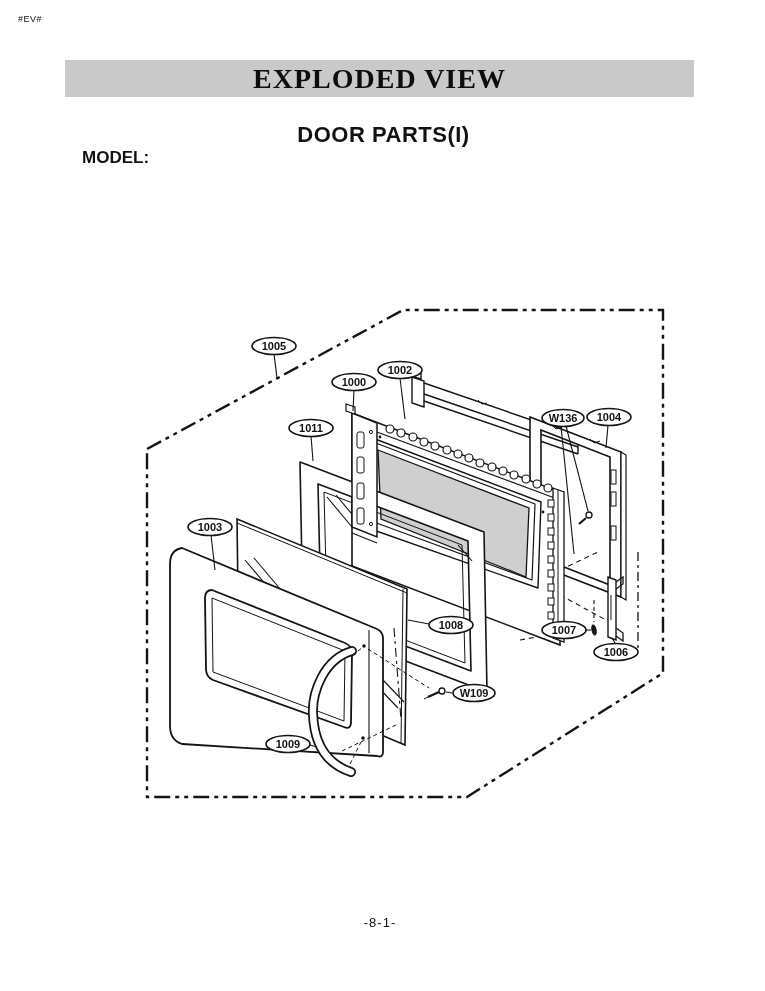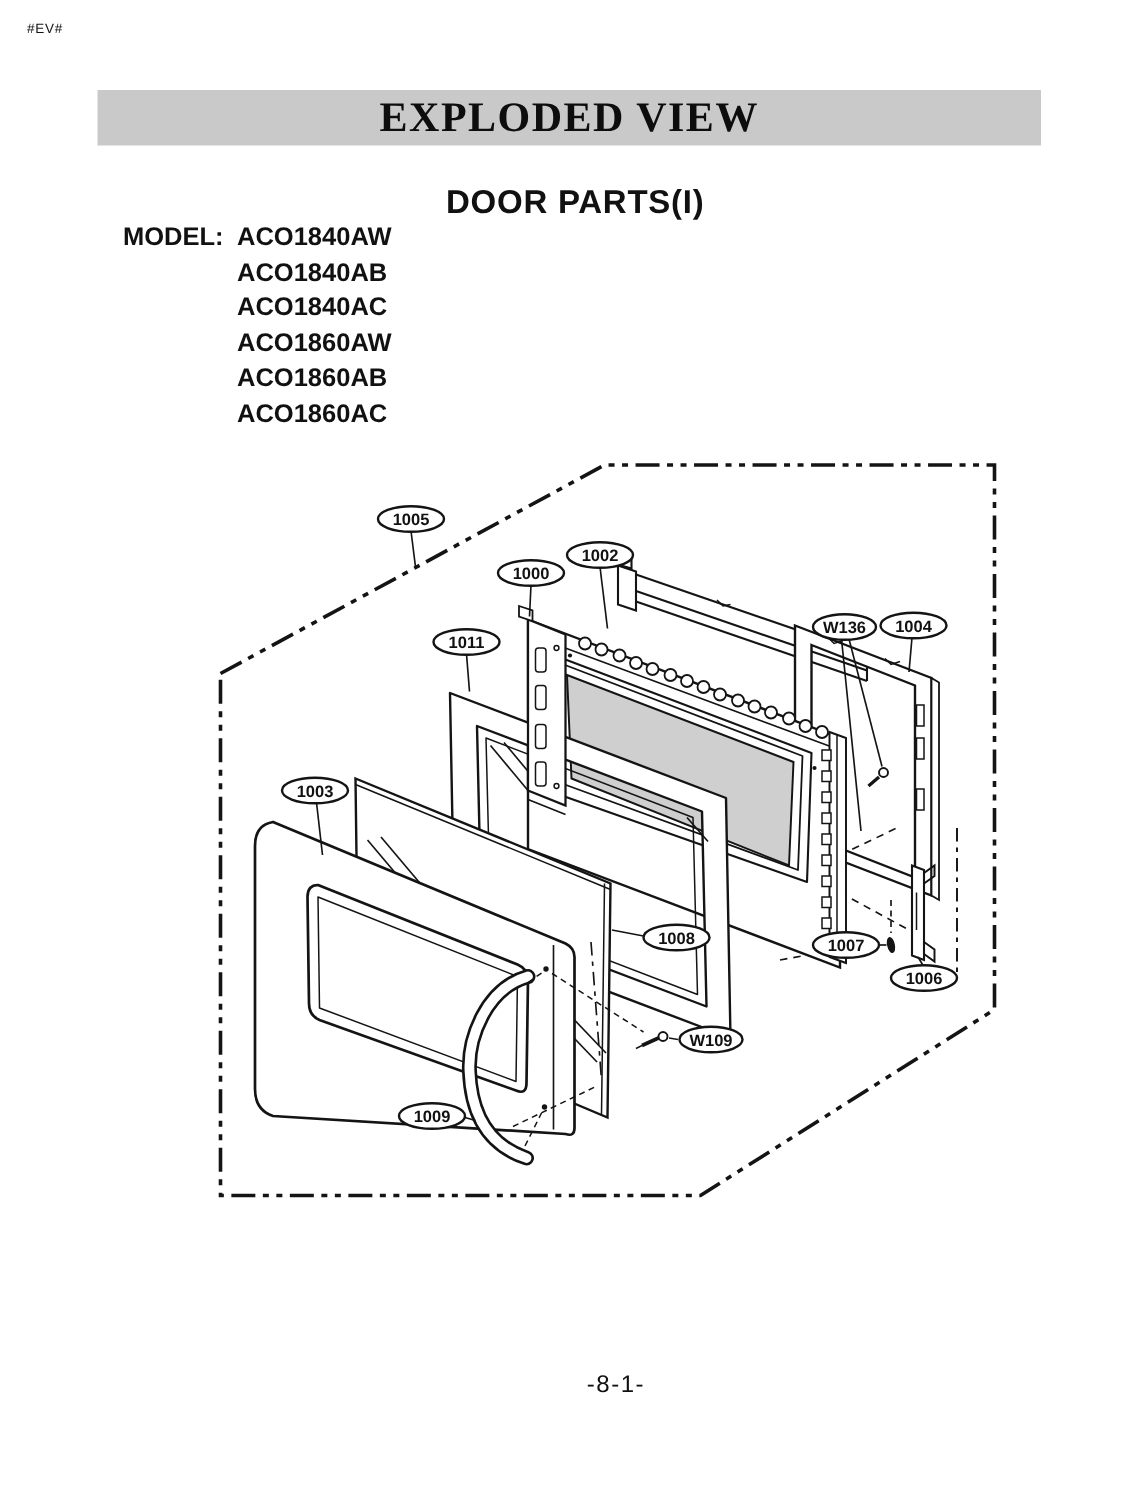--- a/index.html
+++ b/index.html
@@ -9,21 +9,21 @@
   .title-bar{position:absolute;left:65px;top:60px;width:629px;height:37px;background:#c9c9c9;
              display:flex;align-items:center;justify-content:center;}
   .title-bar .title{font-family:"Liberation Serif",serif;font-weight:bold;font-size:28px;letter-spacing:1px;color:#0d0d0d;}
   .subtitle{position:absolute;left:65px;top:106px;width:637px;text-align:center;
             font-size:22px;font-weight:bold;letter-spacing:0.5px;margin-top:16px;}
   .model-block{position:absolute;left:62px;top:146px;font-size:17px;font-weight:bold;line-height:23.5px;margin-left:20px;}
   .model-row{display:flex;}
   .model-label{width:76px;}
   .model-list{}
   .model-item{height:23.5px;}
-  .footer{position:absolute;left:330px;top:915px;width:100px;text-align:right;font-size:16px;letter-spacing:1px;}
+  .footer{position:absolute;left:330px;top:915px;width:100px;text-align:center;font-size:13px;letter-spacing:1px;}
   svg{position:absolute;left:0;top:0;}
   svg text.callout-label{font-family:"Liberation Sans",sans-serif;font-size:11px;font-weight:bold;
       text-anchor:middle;fill:#111;}
   .ln{stroke:#141414;fill:none;}
   .wfill{fill:#ffffff;stroke:#141414;}
 </style>
 </head>
 <body>
 
 <div class="page">
@@ -32,28 +32,20 @@
 
   <div class="title-bar">
     <span class="title">EXPLODED VIEW</span>
   </div>
 
   <div class="subtitle">DOOR PARTS(I)</div>
 
   <div class="model-block">
     <div class="model-row">
       <div class="model-label">MODEL:</div>
-      <div class="model-list">
-        <div class="model-item">ACO1840AW</div>
-        <div class="model-item">ACO1840AB</div>
-        <div class="model-item">ACO1840AC</div>
-        <div class="model-item">ACO1860AW</div>
-        <div class="model-item">ACO1860AB</div>
-        <div class="model-item">ACO1860AC</div>
-      </div>
     </div>
   </div>
 
   <svg width="765" height="991" viewBox="0 0 765 991">
 
     <path class="ln" d="M147,449 L403,310 L663,310 L663,673 L467,797 L147,797 Z" stroke-width="2.4" stroke-dasharray="16 5 4 5 4 5"></path>
 
     <g stroke="#141414" stroke-width="1.4">
       <polygon class="wfill" points="412,377 424,381 424,407 412,403"></polygon>
       <polygon class="wfill" points="414,371 421,373 421,379 414,377"></polygon>

